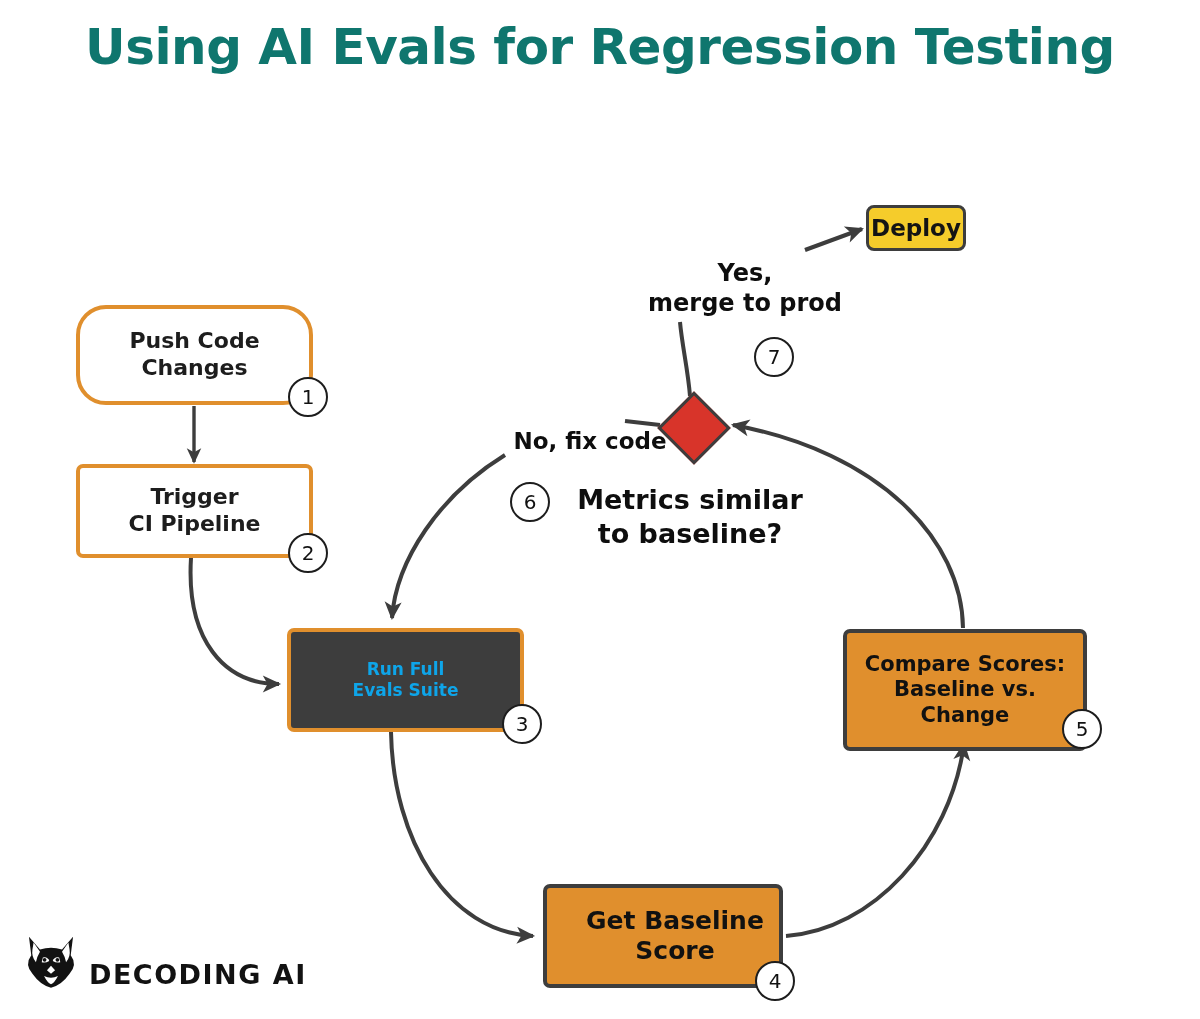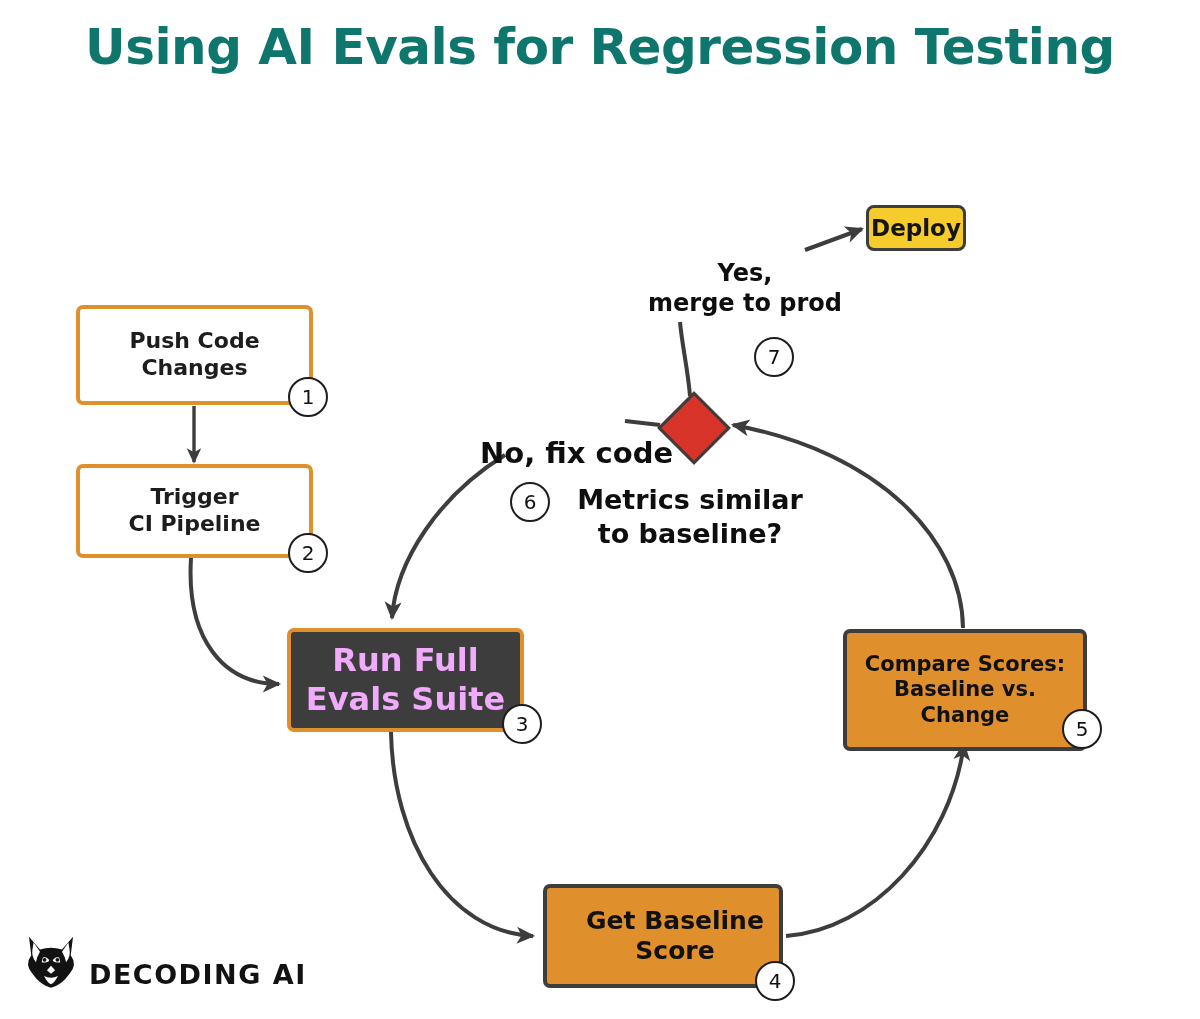--- a/index.html
+++ b/index.html
@@ -58,22 +58,22 @@
   }
   .node-white {
     background: #ffffff;
     border: 4px solid #E08F2D;
     color: #1d1d1d;
     font-size: 22px;
   }
   .node-dark {
     background: #3D3D3D;
     border: 4px solid #E08F2D;
-    color: #f0abfc;
-    font-size: 32px;
+    color: #0ea5e9;
+    font-size: 17px;
   }
   .node-orange {
     background: #E08F2D;
     border: 4px solid #3D3D3D;
     color: #111111;
     font-size: 25px;
   }
   .node-orange.small {
     font-size: 21px;
   }
@@ -120,23 +120,22 @@
     color: #0e0e0e;
     line-height: 1.25;
     white-space: pre-line;
     z-index: 5;
   }
   .lbl-yes {
     font-size: 24px;
     text-align: center;
   }
   .lbl-no {
-    font-size: 29px;
-    text-align: left;
-    margin-top: 8px;
+    font-size: 23px;
+    text-align: center;
   }
   .lbl-question {
     font-size: 27px;
     text-align: center;
   }
 
   
   .brand {
     position: absolute;
     left: 22px;
@@ -184,21 +183,21 @@
 
     <path d="M 660 425 L 625 421" fill="none" stroke="#3D3D3D" stroke-width="4"></path>
 
     <path d="M 505 455 C 440 495 396 560 392 618" fill="none" stroke="#3D3D3D" stroke-width="4" marker-end="url(#arrow)"></path>
 
     <path d="M 690 396 C 688 370 682 345 680 322" fill="none" stroke="#3D3D3D" stroke-width="4"></path>
 
     <path d="M 805 250 L 862 229" fill="none" stroke="#3D3D3D" stroke-width="4" marker-end="url(#arrow)"></path>
   </svg>
 
-  <div class="node node-white" style="left:76px; top:305px; width:237px; height:100px;">
+  <div class="node node-white" style="left:76px; top:305px; width:237px; height:100px;border-radius:30px;">
     <span>Push Code
 Changes</span>
   </div>
   <div class="badge" style="left:288px; top:377px;">1</div>
 
   <div class="node node-white" style="left:76px; top:464px; width:237px; height:94px;">
     <span>Trigger
 CI Pipeline</span>
   </div>
   <div class="badge" style="left:288px; top:533px;">2</div>

